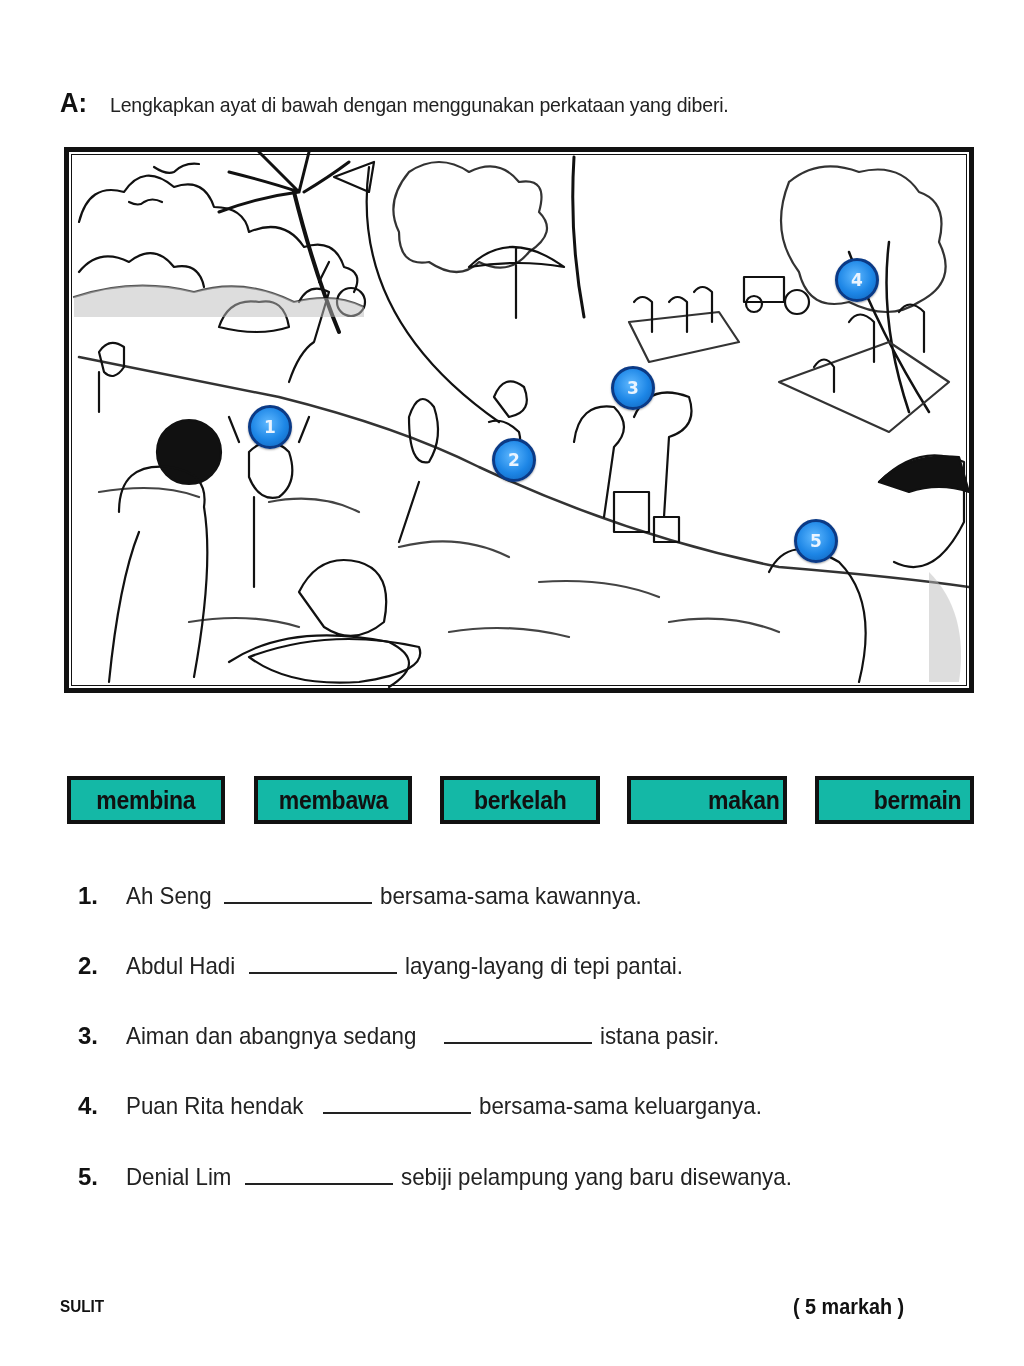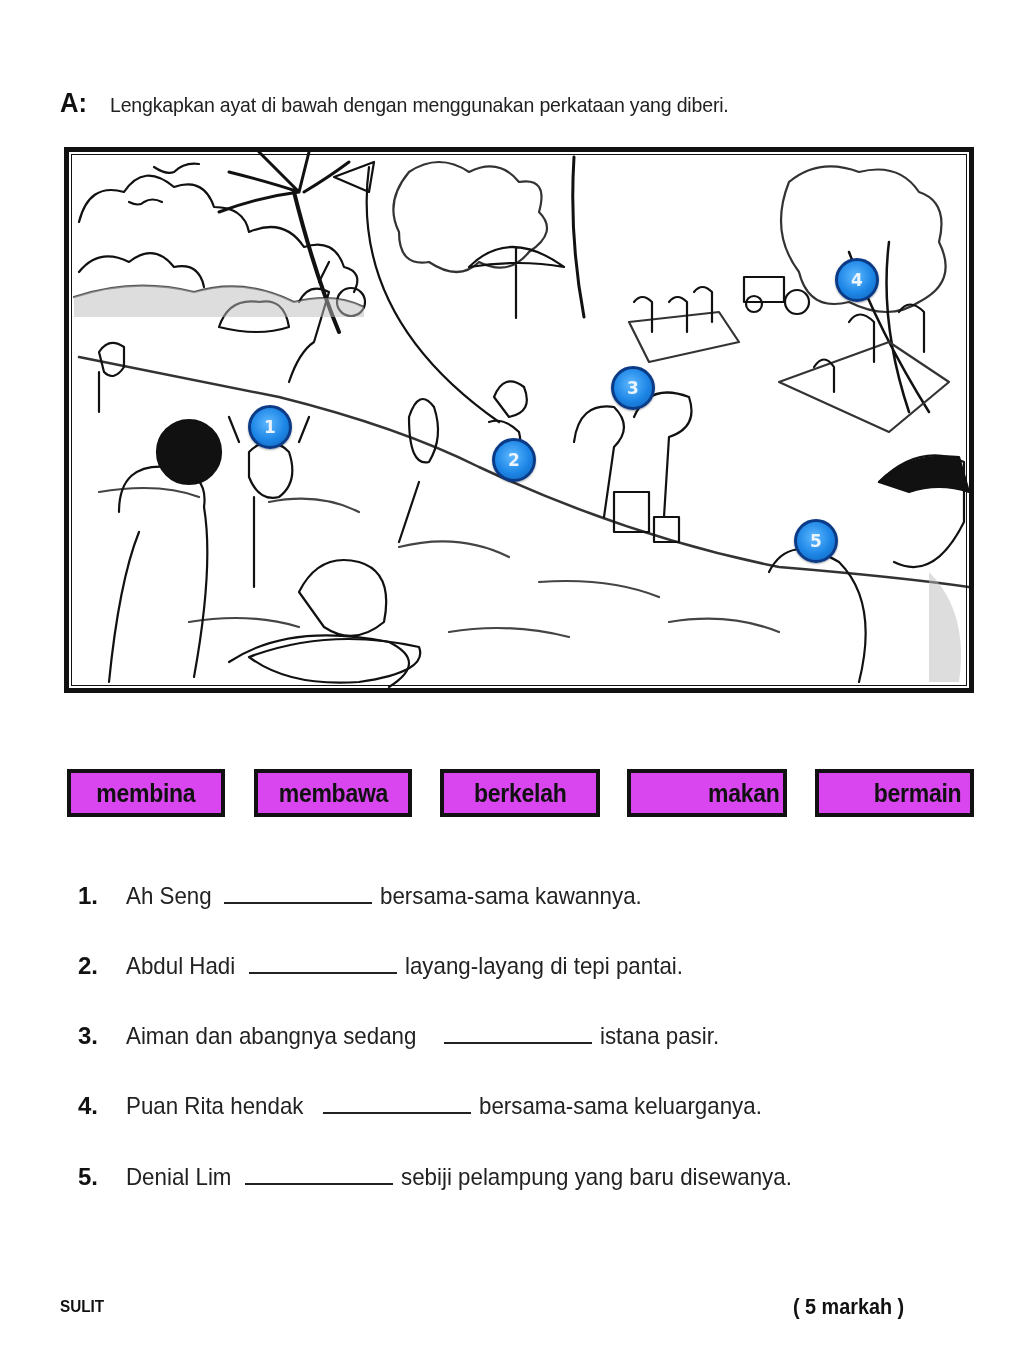--- a/index.html
+++ b/index.html
@@ -18,22 +18,22 @@
     .picture-frame svg { position: absolute; left: 0; top: 0; width: 100%; height: 100%; }
 
     .marker { position: absolute; width: 44px; height: 44px; border-radius: 50%;
               background: radial-gradient(circle at 45% 40%, #5fb8ff 0%, #1d86e6 55%, #0f5fb5 100%);
               border: 3px solid #0b3a86; box-sizing: border-box;
               display: flex; align-items: center; justify-content: center;
               color: #eaf4ff; font-family: "DejaVu Sans", sans-serif; font-weight: bold; font-size: 17px;
               box-shadow: 0 1px 2px rgba(0,0,0,0.35); }
 
     .word-bank { position: absolute; left: 67px; top: 765px; width: 907px; height: 48px; }
-    .word-box { position: absolute; top: 4px; height: 48px; box-sizing: border-box; border: 4px solid #111;
-                background: #d946ef; display: flex; align-items: center; justify-content: center;
+    .word-box { position: absolute; top: 11px; height: 48px; box-sizing: border-box; border: 4px solid #111;
+                background: #14b8a6; display: flex; align-items: center; justify-content: center;
                 font-weight: bold; font-size: 25px; color: #111; letter-spacing: -0.3px; }
     .word-box span { transform: scaleX(0.92); display: inline-block; }
 
     .questions { position: absolute; left: 78px; top: 880px; width: 900px; }
     .question { position: absolute; left: 0; height: 34px; display: flex; align-items: baseline;
                 font-size: 24px; color: #222; white-space: nowrap; }
     .question .num { font-weight: bold; width: 48px; color: #111; }
     .question .seg { transform: scaleX(0.93); transform-origin: left; display: inline-block; }
     .blank { display: inline-block; width: 148px; border-bottom: 2px solid #222; height: 22px; margin: 0 8px 0 6px; }
 

